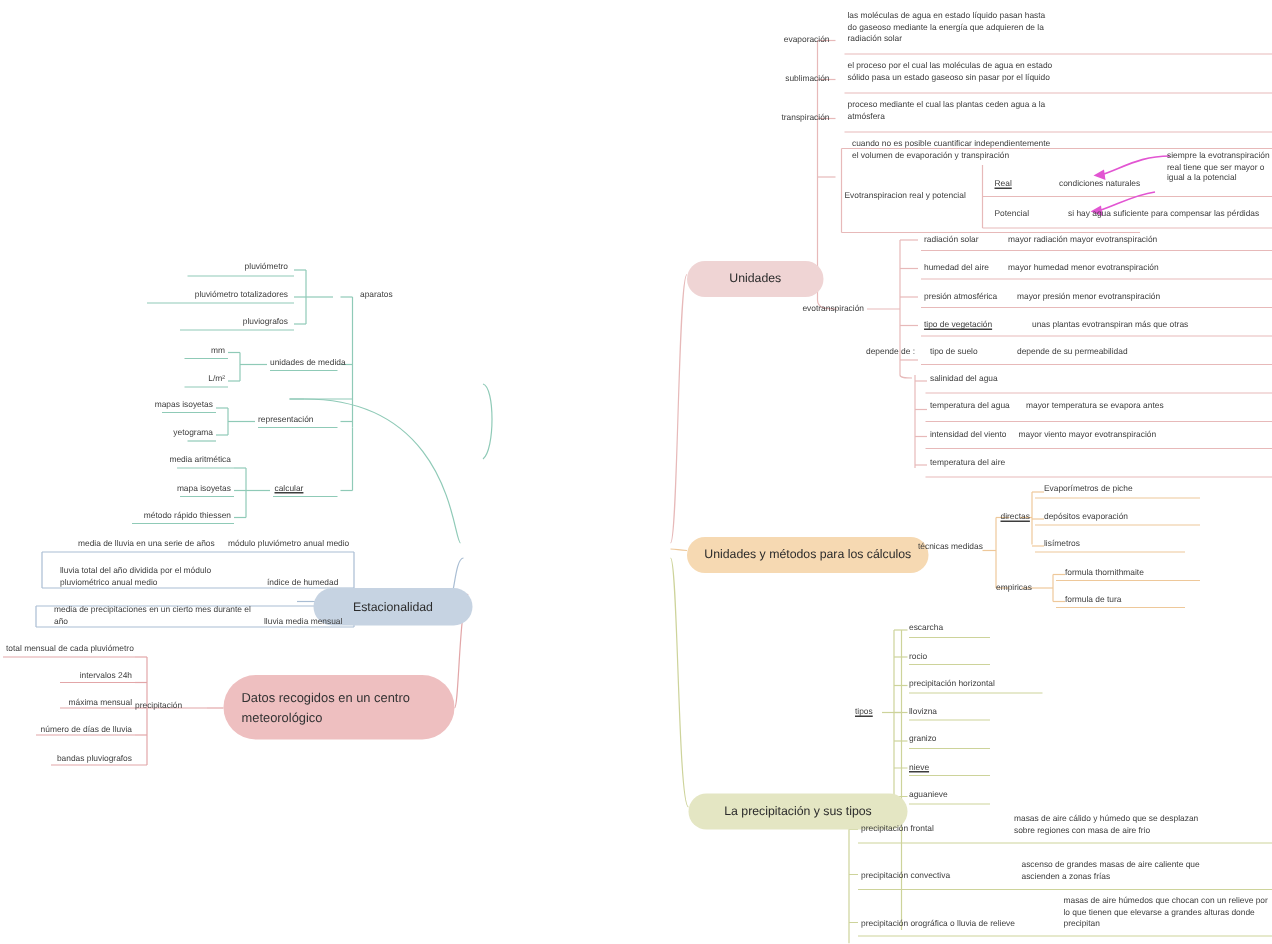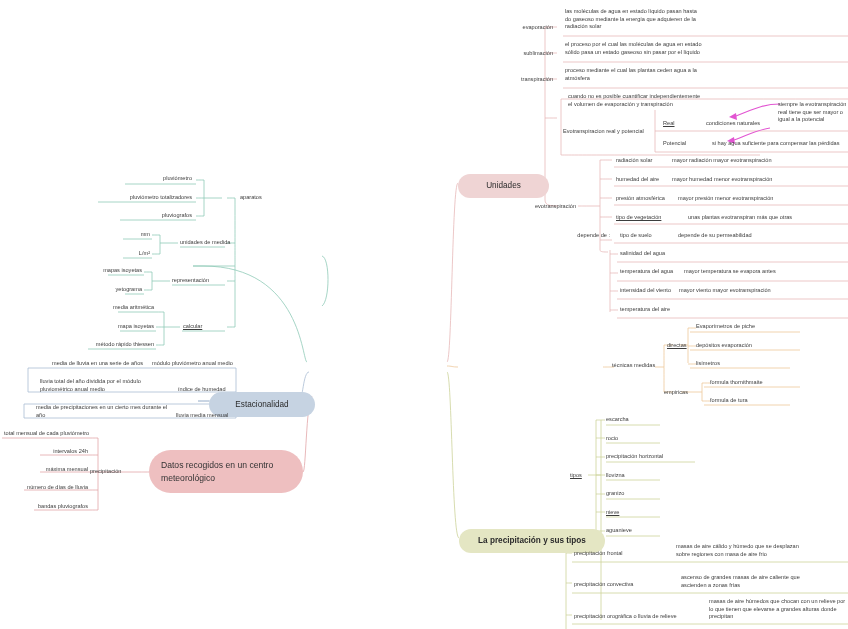--- a/index.html
+++ b/index.html
@@ -18,21 +18,21 @@
     text-align:center;color:#1d1d1d;font-size:11.5px;letter-spacing:.2px;
   }
 
   
   .pill{
     border-radius:14px;display:flex;align-items:center;justify-content:center;
     text-align:center;font-size:8.2px;color:#2b2b2b;padding:3px 8px;
   }
   .pill-conceptos{left:458px;top:174px;width:75px;height:18px;background:#efd4d4;}
   .pill-unidades{left:458px;top:358px;width:145px;height:18px;background:#f6d9b2;}
-  .pill-precip{left:459px;top:529px;width:130px;height:18px;background:#e4e6c3;font-weight:bold;}
+  .pill-precip{left:459px;top:529px;width:130px;height:18px;background:#e4e6c3;}
   .pill-medidas{left:203px;top:256px;width:116px;height:19px;background:#aed9c9;}
   .pill-estacion{left:209px;top:392px;width:90px;height:19px;background:#c6d3e2;}
   .pill-datos{
     left:149px;top:450px;width:154px;height:43px;background:#eebfc0;border-radius:22px;
     display:flex;align-items:center;justify-content:flex-start;text-align:left;
     padding:0 0 0 12px;font-size:8.6px;line-height:1.45;box-sizing:border-box;
   }
 
   
   .lbl{font-size:5.6px;color:#3d3d3d;}
@@ -234,20 +234,23 @@
     <g fill="#e255d2">
       <polygon points="736,113 729,117 737,120"></polygon>
       <polygon points="734,137 727,141 735,144"></polygon>
     </g>
   </svg>
 
 
   <div class="node pill pill-conceptos">
     <span>Unidades</span>
   </div>
+  <div class="node pill pill-unidades">
+    <span>Unidades y métodos para los cálculos</span>
+  </div>
   <div class="node pill pill-precip">
     <span>La precipitación y sus tipos</span>
   </div>
   <div class="node pill pill-estacion">
     <span>Estacionalidad</span>
   </div>
   <div class="node pill-datos">
     <span>Datos recogidos en un centro
 meteorológico</span>
   </div>

